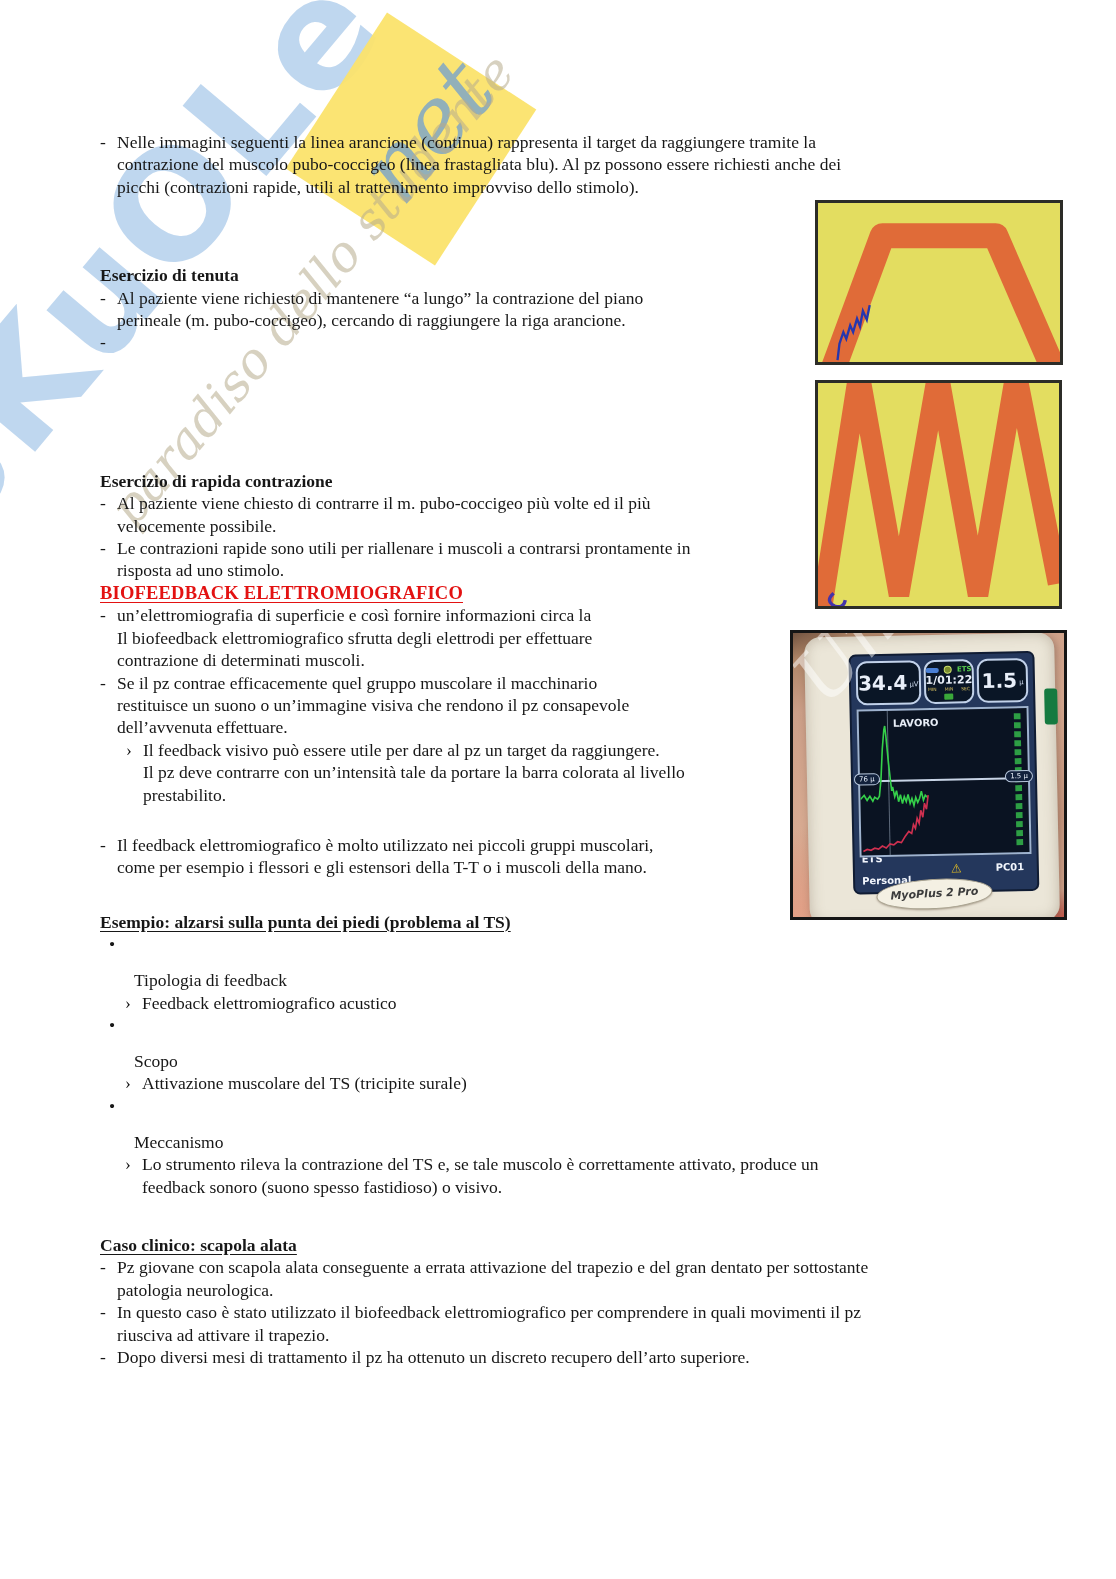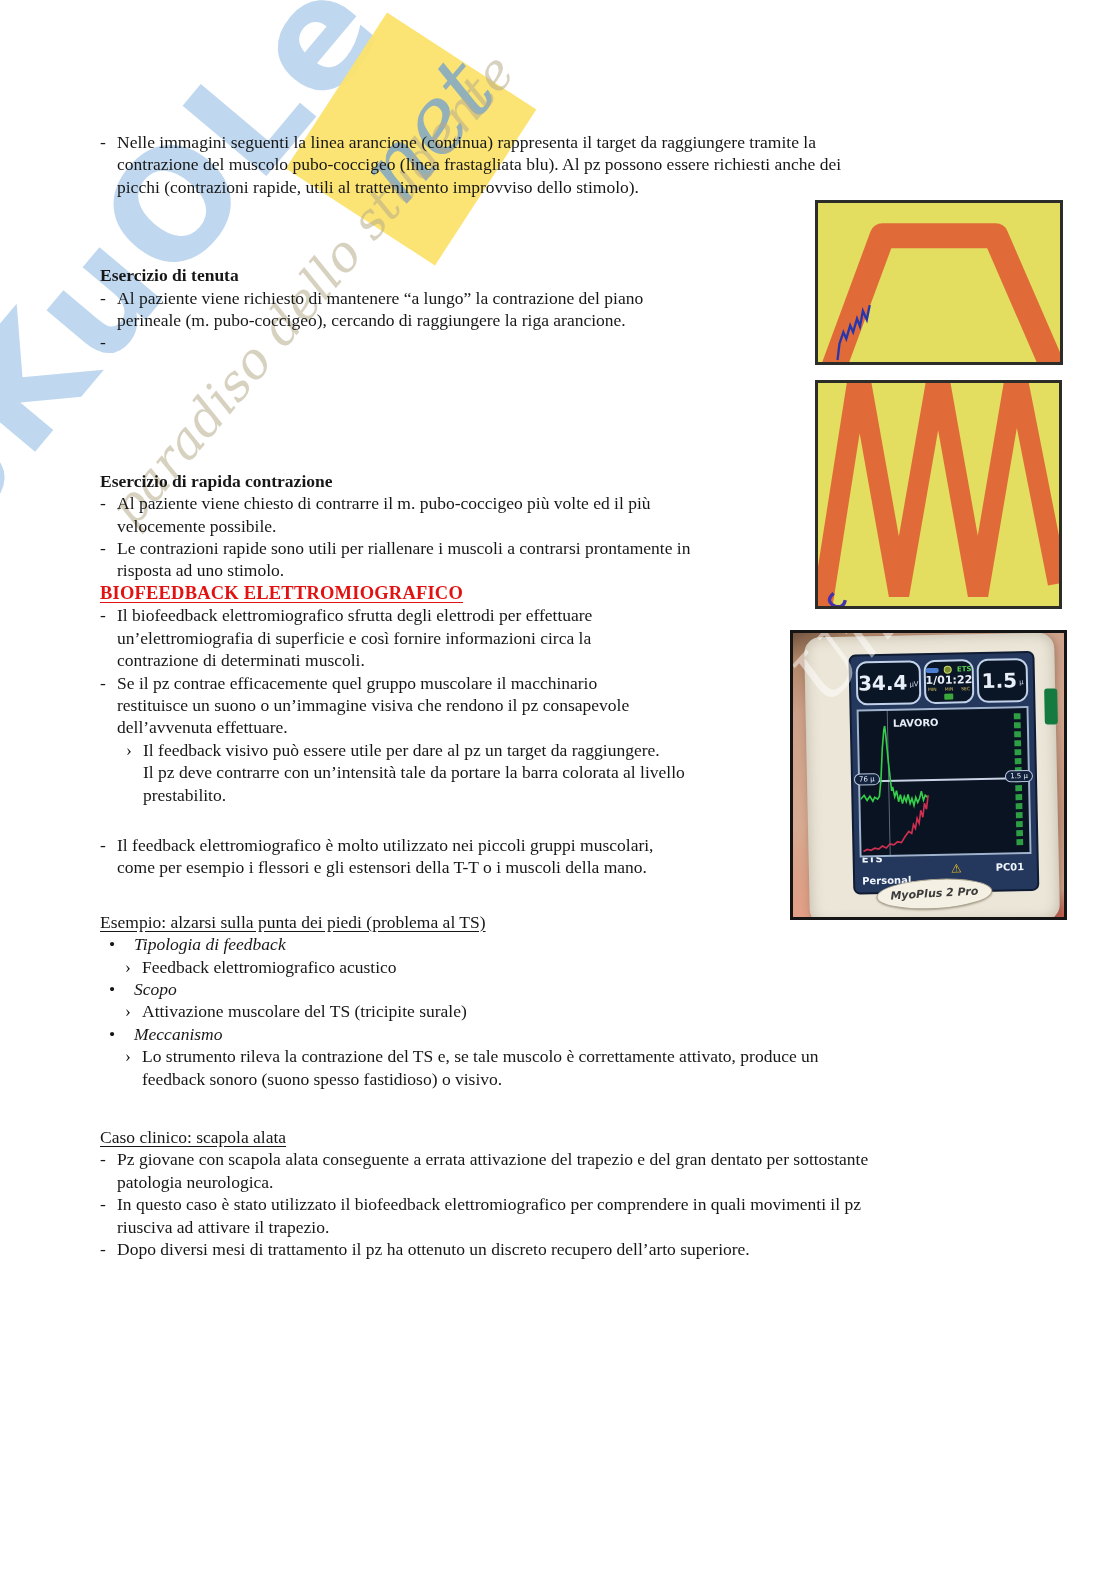--- a/index.html
+++ b/index.html
@@ -27,33 +27,33 @@
     position:absolute;left:158px;top:490px;width:720px;height:60px;
     font-family:"DejaVu Serif",serif;font-style:italic;font-size:50px;
     color:rgba(183,172,140,0.55);transform:rotate(-50deg);transform-origin:left bottom;white-space:nowrap;
   }
   
   .content{position:relative;z-index:1;padding:131px 0 0 100px;}
   .line{white-space:nowrap;}
   .b{display:flex;}
   .mk{width:17px;flex:none;}
   .hd{font-weight:bold;}
-  .hd-u{font-weight:normal;text-decoration:underline;text-underline-offset:3px;}
+  .hd-u{font-weight:bold;text-decoration:underline;text-underline-offset:3px;}
   .hd-red{font-weight:bold;color:#e31212;text-decoration:underline;text-underline-offset:3px;font-size:18.5px;letter-spacing:0.2px;}
   .mt-tenuta{margin-top:66px;}
   .mt-rapida{margin-top:116px;}
   .mt-bf{}
   .mt-b3{margin-top:28px;}
   .mt-esempio{margin-top:32px;}
   .mt-caso{margin-top:36px;}
   .subb{display:flex;margin-left:26px;}
   .submk{width:17px;flex:none;}
   .eb{display:flex;}
   .ebmk{width:25px;flex:none;padding-left:9px;}
-  .eblabel{font-style:italic;}
+  .eblabel{margin-top:36px;}
   .ebsub{display:flex;margin-left:25px;}
   
   .fig{position:absolute;z-index:1;border:3px solid #2c2c28;box-sizing:border-box;}
   .fig-chart{background:#e3dd60;}
   #fig1{left:815px;top:200px;width:248px;height:165px;}
   #fig2{left:815px;top:380px;width:247px;height:229px;}
   #fig3{
     left:790px;top:630px;width:277px;height:290px;border:3px solid #151515;
     background:
       radial-gradient(60px 40px at 100% 100%, rgba(190,60,50,0.75), rgba(190,60,50,0) 70%),
@@ -159,22 +159,22 @@
       <div>
         <div class="line">Le contrazioni rapide sono utili per riallenare i muscoli a contrarsi prontamente in</div>
         <div class="line">risposta ad uno stimolo.</div>
       </div>
     </div>
 
     <div class="hd-red mt-bf">BIOFEEDBACK ELETTROMIOGRAFICO</div>
     <div class="b">
       <span class="mk">-</span>
       <div>
+        <div class="line">un’elettromiografia di superficie e così fornire informazioni circa la</div>
         <div class="line">Il biofeedback elettromiografico sfrutta degli elettrodi per effettuare</div>
-        <div class="line">un’elettromiografia di superficie e così fornire informazioni circa la</div>
         <div class="line">contrazione di determinati muscoli.</div>
       </div>
     </div>
     <div class="b">
       <span class="mk">-</span>
       <div>
         <div class="line">Se il pz contrae efficacemente quel gruppo muscolare il macchinario</div>
         <div class="line">restituisce un suono o un’immagine visiva che rendono il pz consapevole</div>
         <div class="line">dell’avvenuta effettuare.</div>
       </div>

